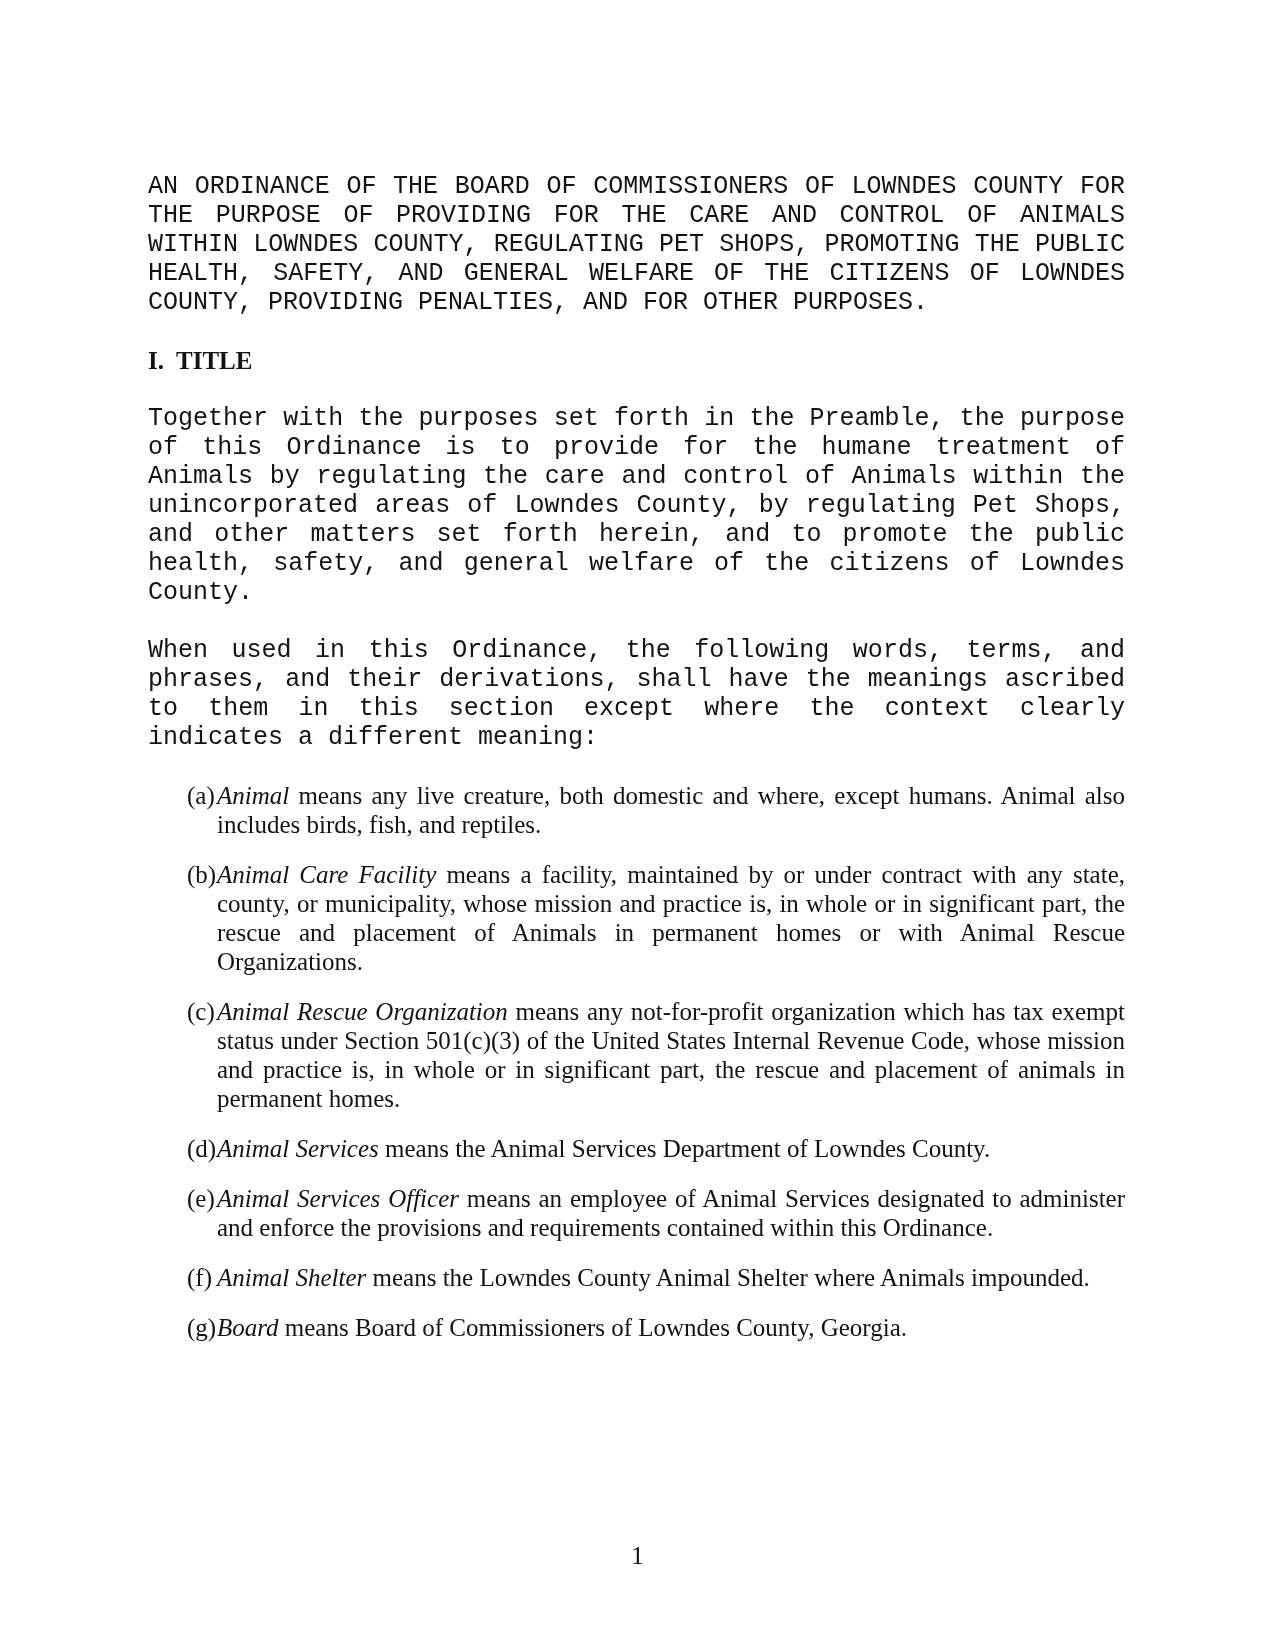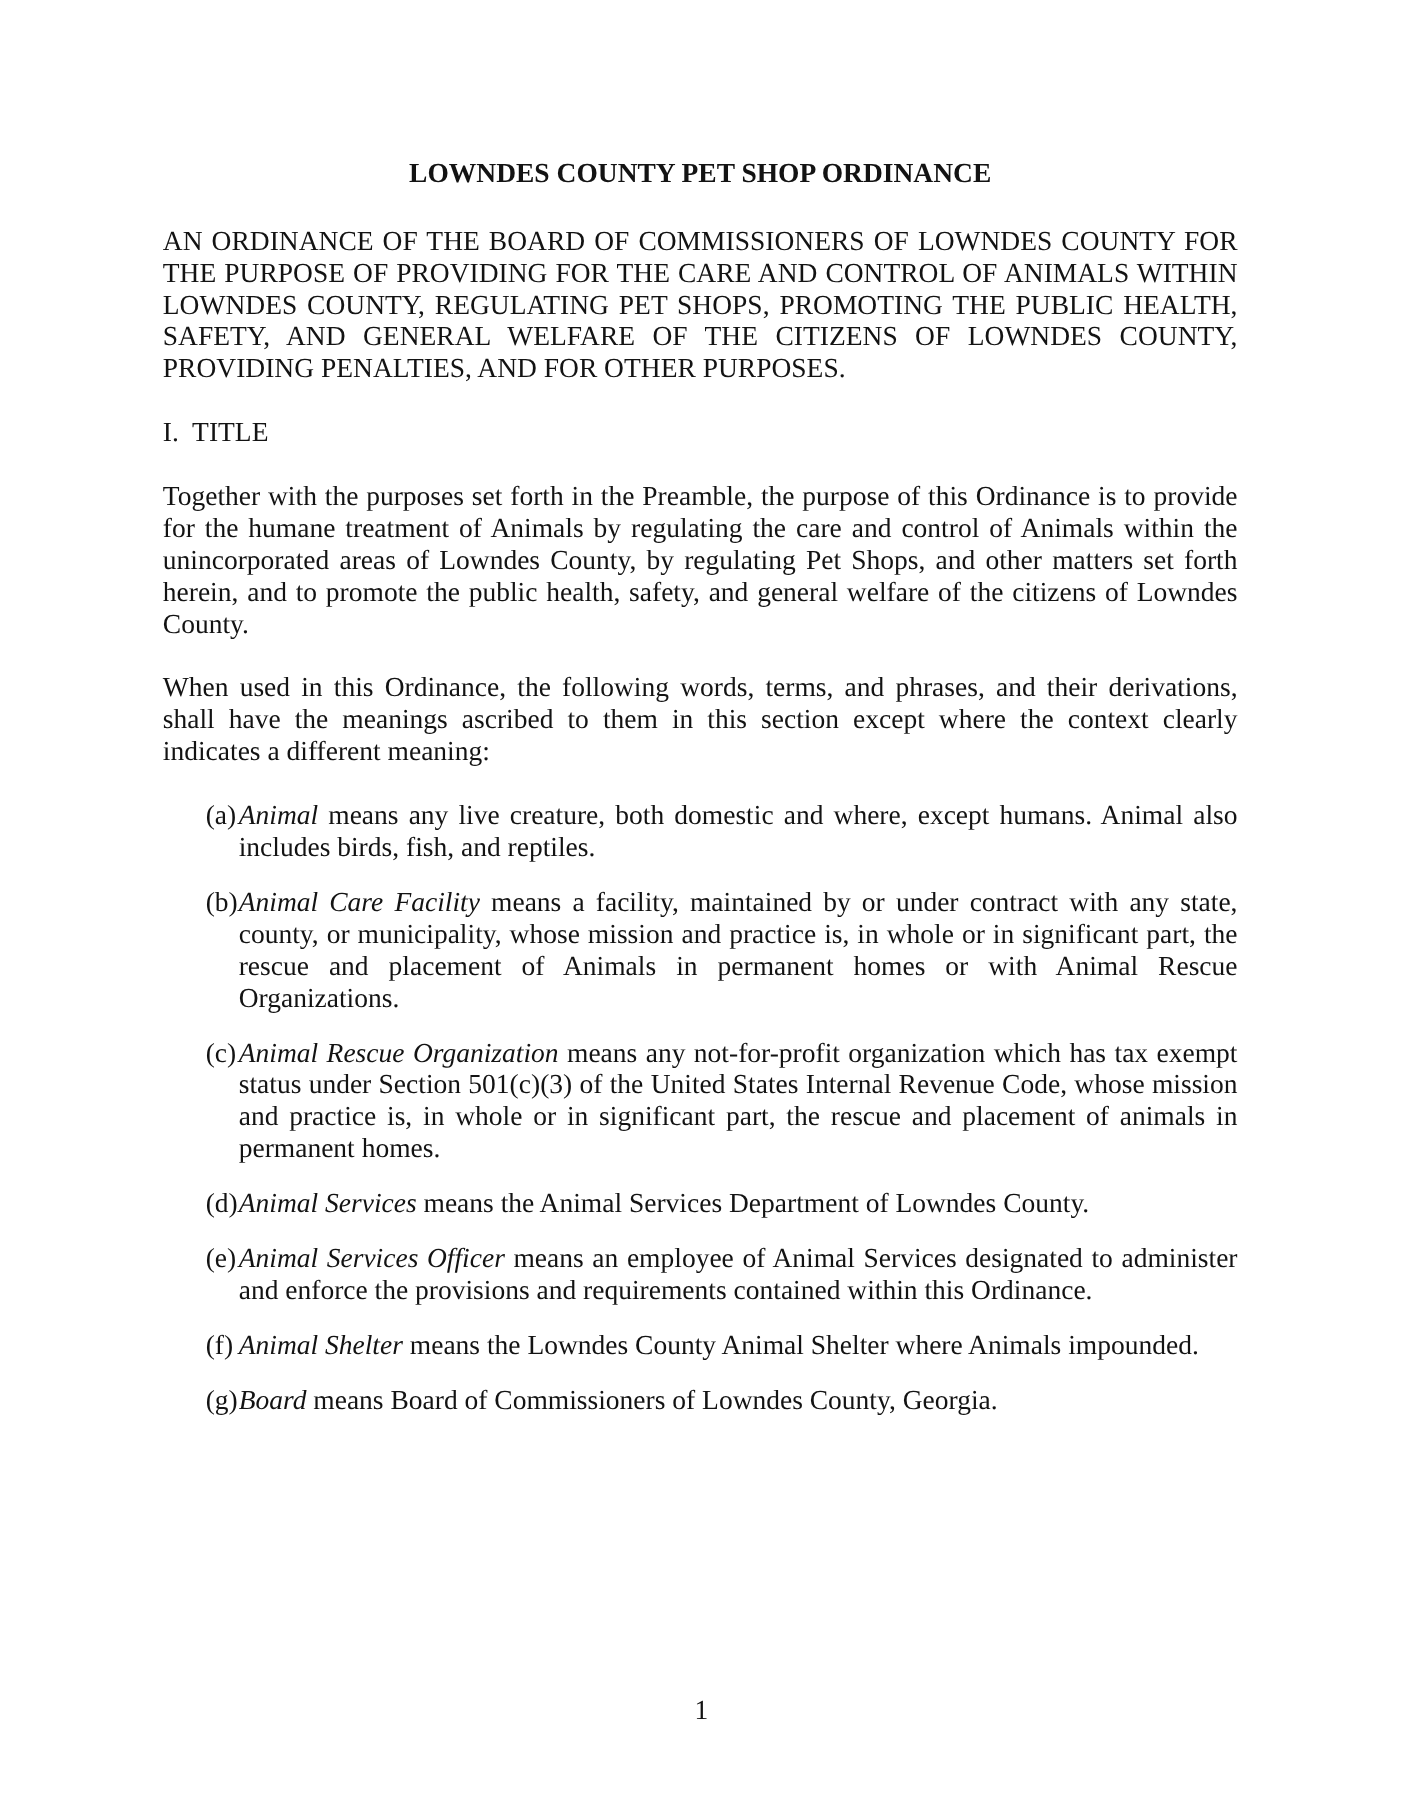--- a/index.html
+++ b/index.html
@@ -27,29 +27,30 @@
   h1.doc-title {
     font-size: 25px;
     line-height: 29px;
     font-weight: bold;
     text-align: center;
     margin: 0 0 33px 0;
   }
   h2.section-heading {
     font-size: 25px;
     line-height: 29px;
-    font-weight: normal;
+    font-weight: bold;
     margin: 29px 0;
     white-space: pre-wrap; 
   }
   p.para {
     margin: 29px 0;
   }
   p.justified {
     text-align: justify;
+    font-family: Liberation Mono, monospace;
   }
   ol.definitions {
     list-style: none;
     margin: 29px 0 0 0;
     padding: 0;
   }
   ol.definitions li {
     position: relative;
     padding-left: 69px;
     margin: 0 0 21px 0;
@@ -70,21 +71,20 @@
     width: 1275px;
     text-align: center;
     line-height: 29px;
   }
 </style>
 </head>
 <body>
 
 <div class="page">
 
-  <h1 class="doc-title">LOWNDES COUNTY PET SHOP ORDINANCE</h1>
 
   <p class="para justified">AN ORDINANCE OF THE BOARD OF COMMISSIONERS OF LOWNDES COUNTY FOR THE PURPOSE OF PROVIDING FOR THE CARE AND CONTROL OF ANIMALS WITHIN LOWNDES COUNTY, REGULATING PET SHOPS, PROMOTING THE PUBLIC HEALTH, SAFETY, AND GENERAL WELFARE OF THE CITIZENS OF LOWNDES COUNTY, PROVIDING PENALTIES, AND FOR OTHER PURPOSES.</p>
 
   <h2 class="section-heading">I.  TITLE</h2>
 
 
 
   <p class="para justified">Together with the purposes set forth in the Preamble, the purpose of this Ordinance is to provide for the humane treatment of Animals by regulating the care and control of Animals within the unincorporated areas of Lowndes County, by regulating Pet Shops, and other matters set forth herein, and to promote the public health, safety, and general welfare of the citizens of Lowndes County.</p>
 
 

